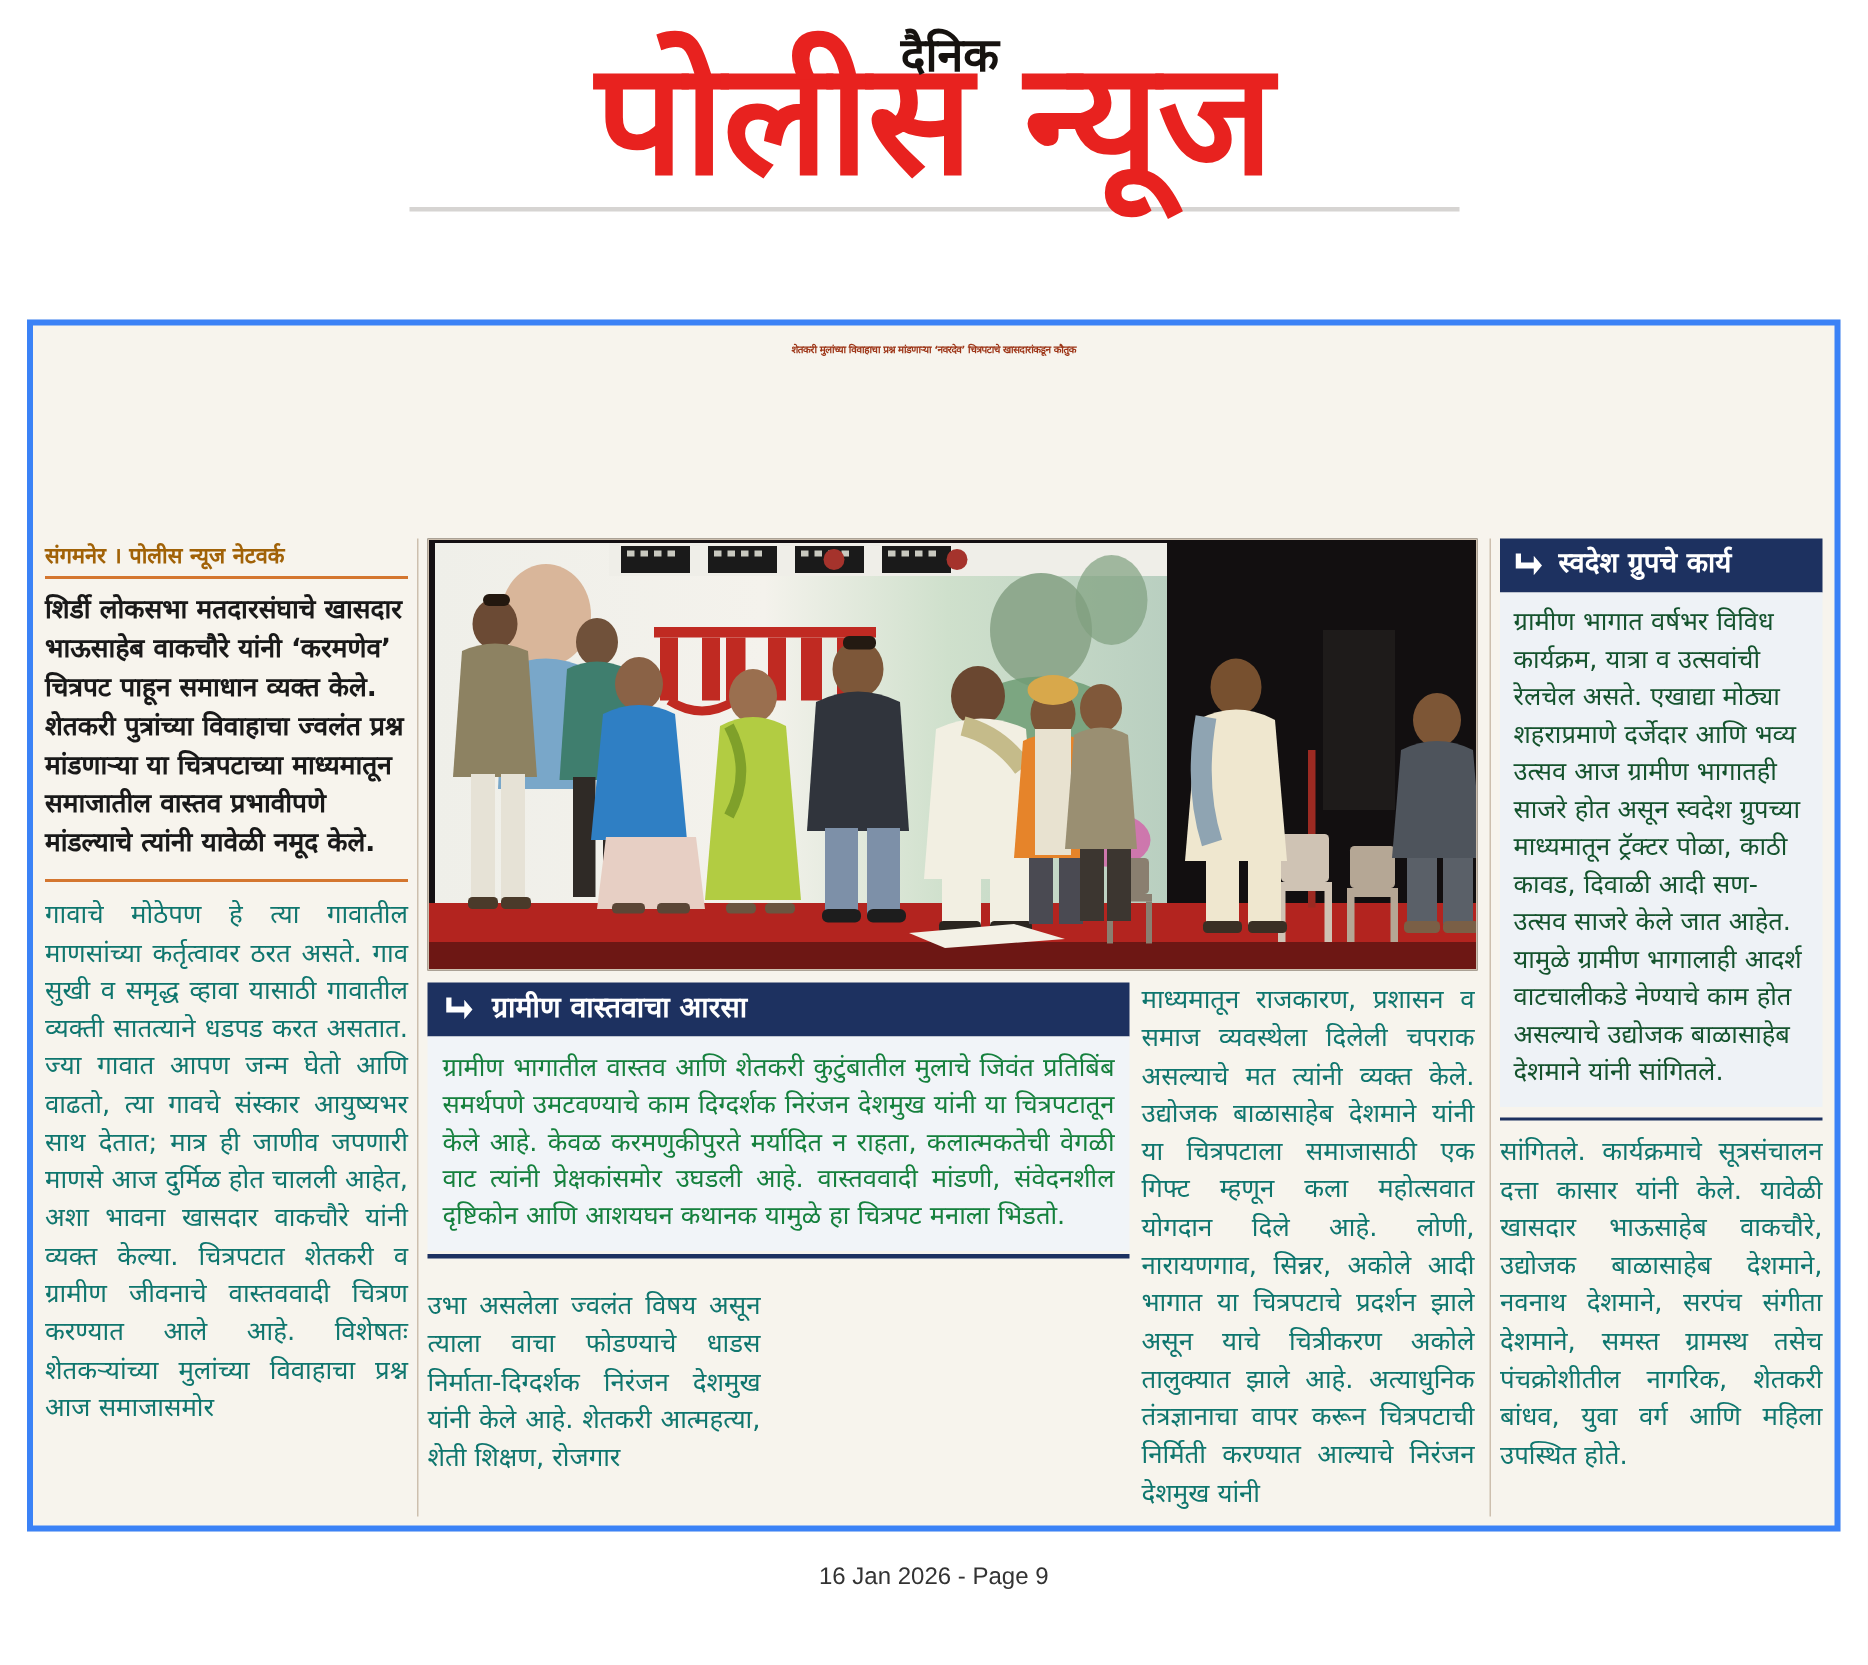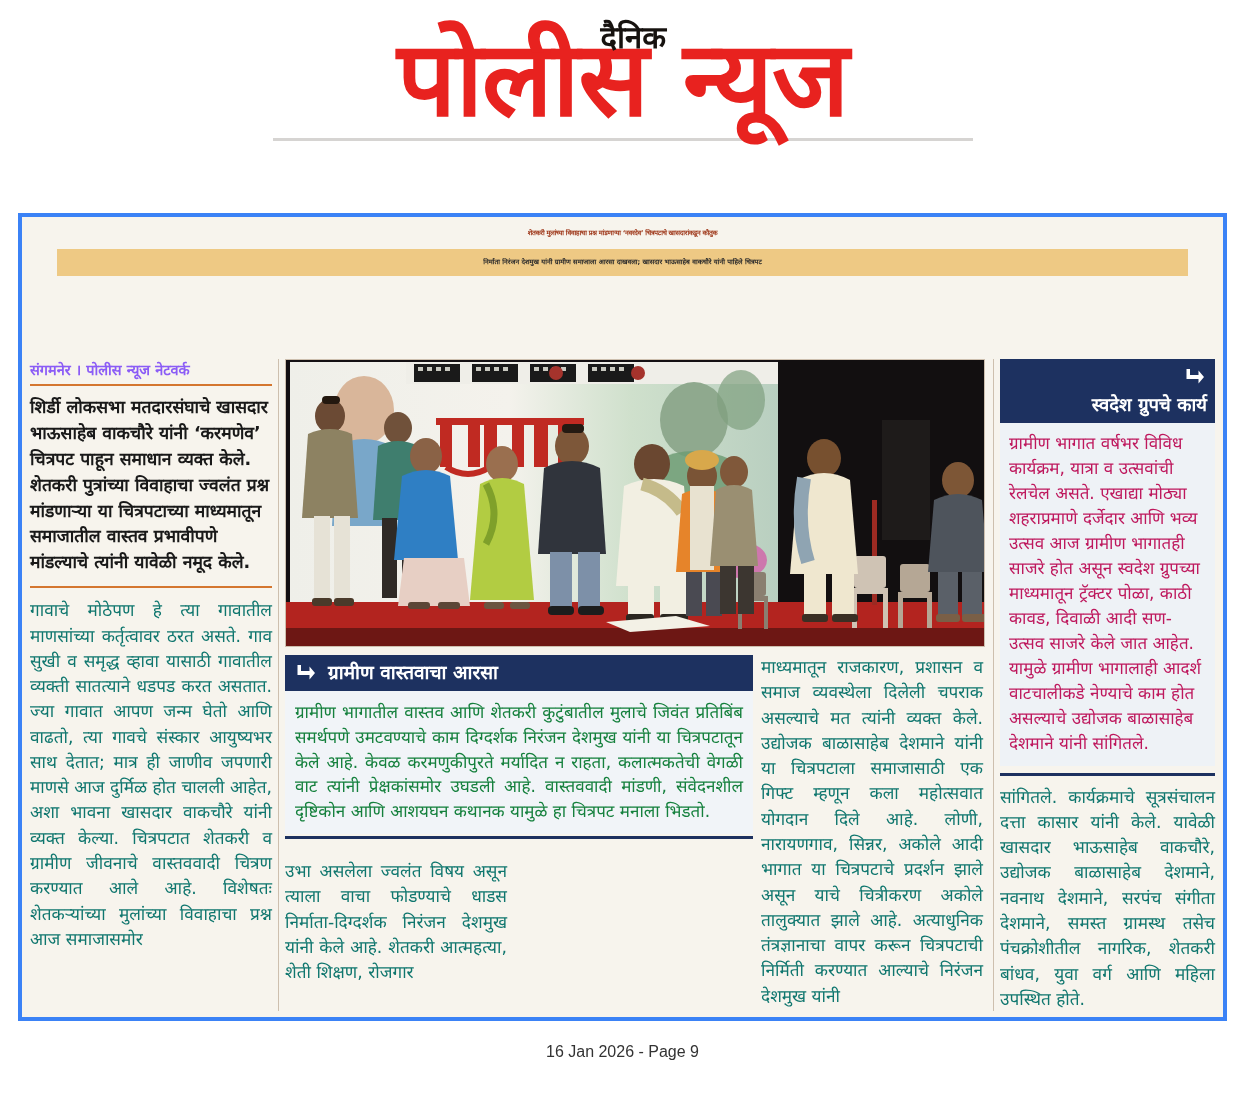--- a/index.html
+++ b/index.html
@@ -112,21 +112,21 @@
   .col-left {
     position: absolute;
     left: 0; top: 0;
     width: 242px;
     height: 652px;
   }
   .dateline {
     font-family: "DejaVu Sans", sans-serif;
     font-weight: bold;
     font-size: 14.5px;
-    color: #8b5cf6;
+    color: #a16207;
     padding: 0 0 5px 0;
     white-space: nowrap;
   }
   .rule-orange {
     height: 2px;
     background: #d4762f;
     margin: 0 0 9px 0;
   }
   .lede {
     font-family: "DejaVu Sans", sans-serif;
@@ -230,32 +230,31 @@
   .col-right {
     position: absolute;
     left: 970px;
     top: 0;
     width: 215px;
   }
   .side-box-head {
     background: #1d3160;
     padding: 7px 8px 8px 10px;
     display: flex;
-    align-items: flex-end;
+    align-items: center;
     gap: 8px;
-    flex-direction: column;
   }
   .side-box-head .section-head-title { font-size: 18.5px; }
   .side-box-body {
     background: #eef2f6;
     padding: 8px 9px 10px 9px;
     font-family: "DejaVu Sans", sans-serif;
     font-size: 17px;
     line-height: 1.47;
-    color: #be185d;
+    color: #14532d;
     text-align: left;
   }
   .rule-navy-side {
     height: 2.5px;
     background: #1d3160;
     margin: 7px 0 9px 0;
   }
 
   .col-divider {
     position: absolute;
@@ -293,23 +292,20 @@
       <div class="masthead-kicker">दैनिक</div>
       <div class="masthead-main">पोलीस न्यूज</div>
     </div>
     <div class="masthead-rule"></div>
   </div>
 
   <div class="article">
 
     <div class="headline" style="font-size: 6.7px;">शेतकरी मुलांच्या विवाहाचा प्रश्न मांडणाऱ्या ‘नवरदेव’ चित्रपटाचे खासदारांकडून कौतुक</div>
 
-    <div class="subhead-band">
-      <div class="subhead-text" style="font-size: 6.7px;">निर्माता निरंजन देशमुख यांनी ग्रामीण समाजाला आरसा दाखवला; खासदार भाऊसाहेब वाकचौरे यांनी पाहिले चित्रपट</div>
-    </div>
 
     <div class="body-area">
 
       <div class="col-left">
         <div class="dateline">संगमनेर । पोलीस न्यूज नेटवर्क</div>
         <div class="rule-orange"></div>
         <div class="lede">शिर्डी लोकसभा मतदारसंघाचे खासदार भाऊसाहेब वाकचौरे यांनी ‘करमणेव’ चित्रपट पाहून समाधान व्यक्त केले. शेतकरी पुत्रांच्या विवाहाचा ज्वलंत प्रश्न मांडणाऱ्या या चित्रपटाच्या माध्यमातून समाजातील वास्तव प्रभावीपणे मांडल्याचे त्यांनी यावेळी नमूद केले.</div>
         <div class="rule-orange-2"></div>
         <div class="body-text">गावाचे मोठेपण हे त्या गावातील माणसांच्या कर्तृत्वावर ठरत असते. गाव सुखी व समृद्ध व्हावा यासाठी गावातील व्यक्ती सातत्याने धडपड करत असतात. ज्या गावात आपण जन्म घेतो आणि वाढतो, त्या गावचे संस्कार आयुष्यभर साथ देतात; मात्र ही जाणीव जपणारी माणसे आज दुर्मिळ होत चालली आहेत, अशा भावना खासदार वाकचौरे यांनी व्यक्त केल्या. चित्रपटात शेतकरी व ग्रामीण जीवनाचे वास्तववादी चित्रण करण्यात आले आहे. विशेषतः शेतकऱ्यांच्या मुलांच्या विवाहाचा प्रश्न आज समाजासमोर</div>
       </div>

